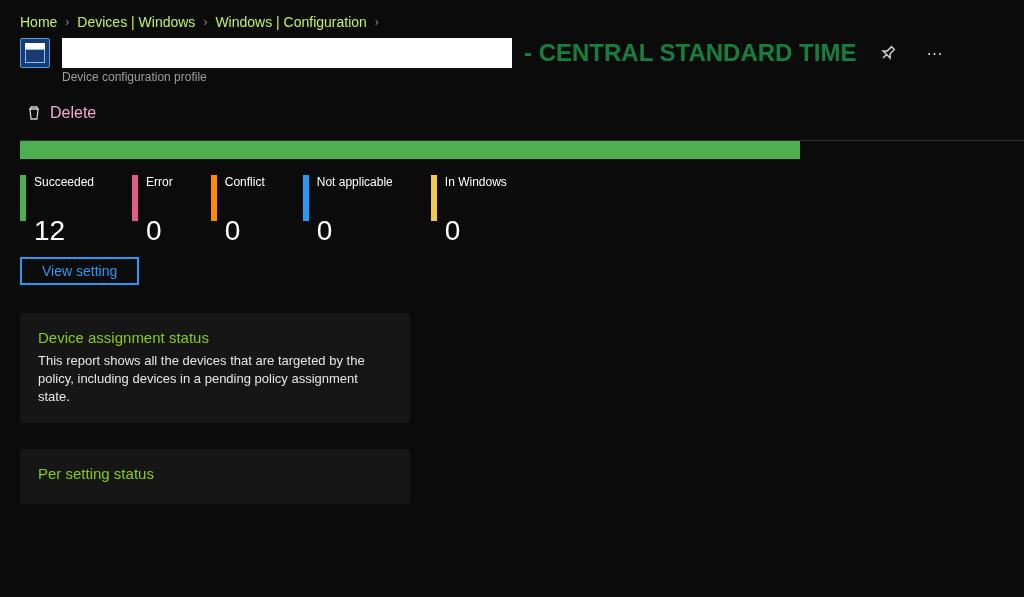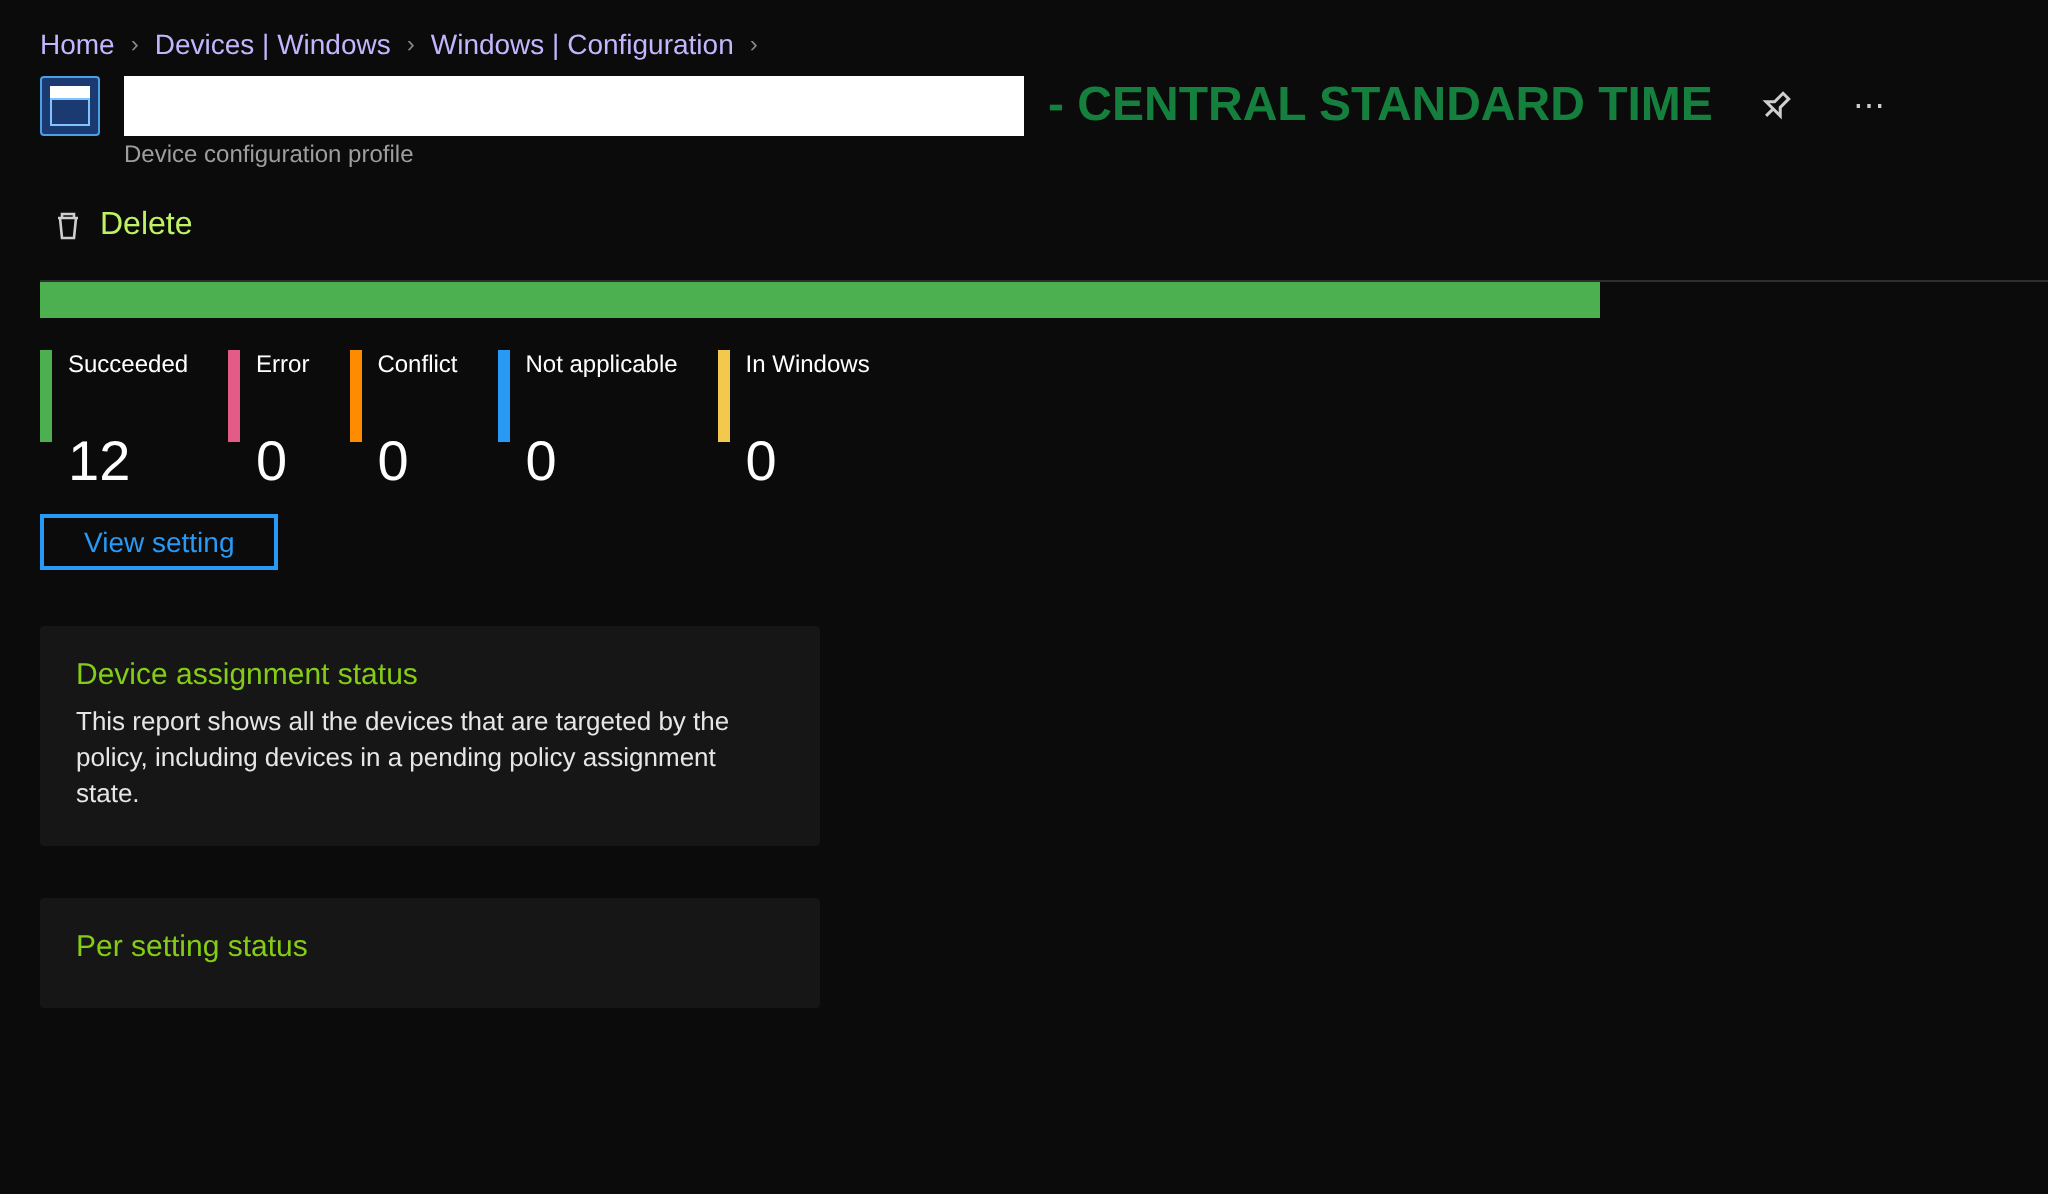--- a/index.html
+++ b/index.html
@@ -14,21 +14,21 @@
     .page { padding: 0 20px; }
 
     
     .breadcrumb {
       display: flex;
       align-items: center;
       gap: 8px;
       padding: 14px 0 8px 0;
       font-size: 14px;
     }
-    .breadcrumb a { color: #c4b5fd; text-decoration: none; }
+    .breadcrumb a { color: #bef264; text-decoration: none; }
     .chev { color: #888; font-size: 12px; }
 
     
     .header-row {
       display: flex;
       align-items: center;
       gap: 12px;
       padding-bottom: 2px;
     }
     .profile-icon {
@@ -75,21 +75,21 @@
       color: #9e9e9e;
       font-size: 12px;
       margin-left: 42px;
       padding-bottom: 14px;
     }
 
     
     .delete-row {
       display: flex; align-items: center; gap: 8px;
       padding: 6px 0 18px 6px;
-      color: #bef264;
+      color: #f9a8d4;
       border-bottom: 1px solid #2e2e2e;
       margin-right: -20px;
     }
     .delete-row svg { width: 16px; height: 16px; }
 
     
     .section-title {
       font-size: 16px;
       font-weight: 600;
       padding: 20px 0 14px 0;
@@ -99,21 +99,21 @@
     
     .progress {
       height: 18px;
       background: #4caf50;
       width: 780px;
     }
 
     
     .stats {
       display: flex;
-      gap: 20px;
+      gap: 38px;
       padding: 16px 0 12px 0;
     }
     .stat {
       display: flex;
       gap: 8px;
     }
     .bar { width: 6px; height: 46px; }
     .bar.succ { background: #4caf50; }
     .bar.err  { background: #e35b87; }
     .bar.conf { background: #ff8c00; }

